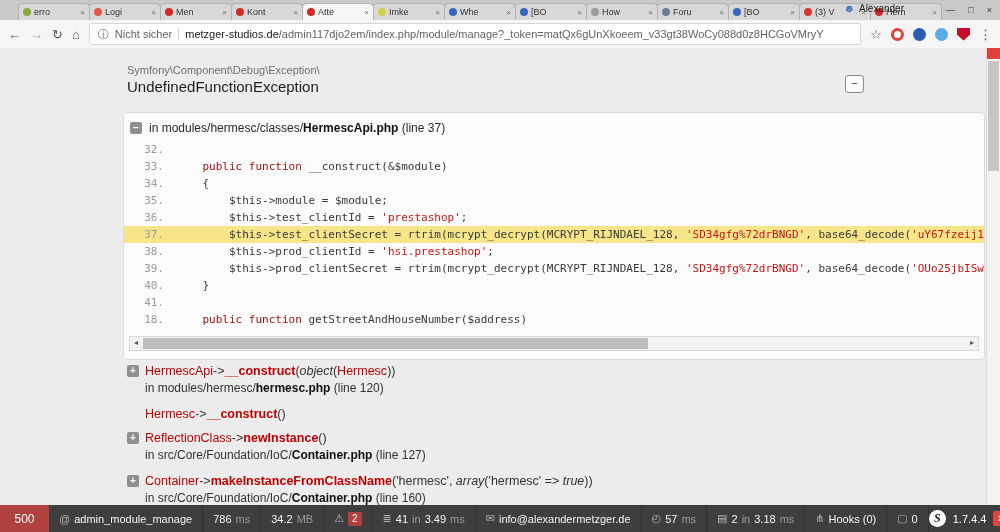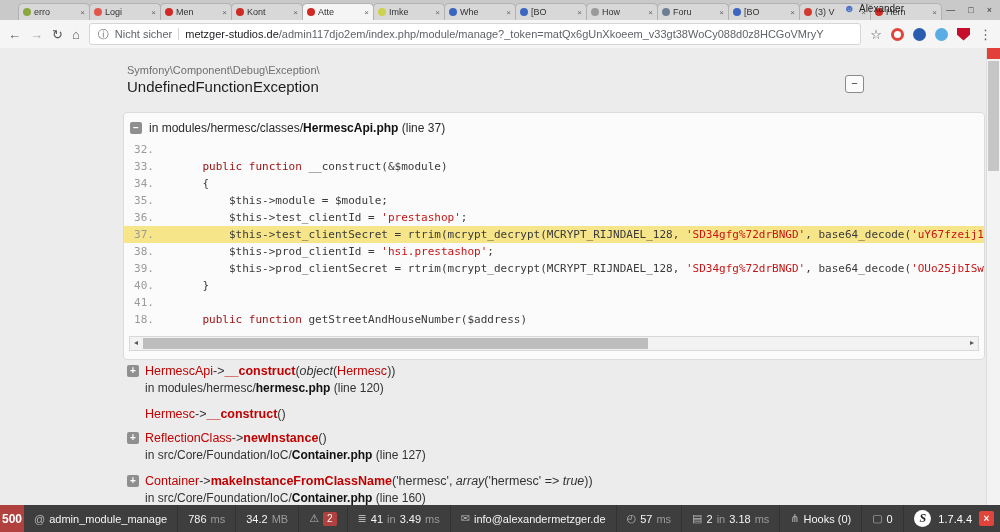--- a/index.html
+++ b/index.html
@@ -43,21 +43,21 @@
   .exc-ns{font-size:11px;color:#6f6f6f}
   .exc-title{font-size:15px;font-weight:normal;color:#1d1d1d;margin-top:2px}
   .collapse-all{position:absolute;left:845px;top:27px;width:17px;height:16px;background:#fbfbfb;border:1px solid #8a8a8a;border-radius:3px;color:#333;font-size:11px;line-height:14px;text-align:center;cursor:pointer}
 
   .card{position:absolute;left:123px;top:64px;width:862px;background:#fbfbfb;border:1px solid #dcdcdc;border-radius:4px;padding:8px 0;box-sizing:border-box}
   .source-line{display:flex;align-items:center;gap:7px;padding:0 10px 6px 6px;font-size:12px;color:#2a2a2a}
   .source-line b{color:#111}
   .sq-toggle{width:12px;height:12px;flex:none;background:#8f8f8f;border-radius:2px;color:#fff;font-size:10px;font-weight:bold;line-height:12px;text-align:center;cursor:pointer}
   .code-block{font-family:"DejaVu Sans Mono",monospace;font-size:11px}
   .code-line{display:flex;height:17px;line-height:17px;overflow:hidden}
-  .lineno{width:40px;flex:none;text-align:center;padding-right:12px;color:#9a9a9a}
+  .lineno{width:40px;flex:none;text-align:right;padding-right:12px;color:#9a9a9a}
   .code-text{white-space:pre;flex:1;overflow:hidden}
   .code-line.hl{background:#f7e58a}
   .tok-k{color:#9c0d0d}
   .tok-d{color:#3a3a3a}
   .tok-s{color:#c81414}
   .hscroll{position:relative;height:13px;margin:8px 5px 0 5px;background:#f2f2f2;border:1px solid #d8d8d8;cursor:pointer}
   .hs-arrow{position:absolute;top:0;bottom:0;width:12px;font-size:8px;color:#555;text-align:center;line-height:12px}
   .hs-arrow.left{left:0}
   .hs-arrow.right{right:0}
   .hthumb{position:absolute;left:13px;top:1px;bottom:1px;width:505px;background:#bdbdbd}
@@ -74,21 +74,21 @@
   .tk-s{color:#333}
   .trace-loc{margin:3px 0 0 18px;font-size:12px;color:#333}
   .trace-loc b{color:#111}
 
   .vscroll{position:absolute;top:0;right:0;bottom:0;width:13px;background:#f3f3f3;border-left:1px solid #ddd;cursor:pointer}
   .vs-marker{position:absolute;top:0;left:0;right:0;height:11px;background:#e2403a}
   .vthumb{position:absolute;top:13px;left:1px;right:1px;height:110px;background:#c6c6c6}
 
   
   .sf-toolbar{position:absolute;left:0;right:0;bottom:0;height:27px;background:#3e3e3e;display:flex;align-items:stretch;font-size:11px;color:#e8e8e8}
-  .sf-status{width:24px;background:#b0413e;color:#fff;font-weight:bold;font-size:12px;display:flex;align-items:center;justify-content:center;flex:none;cursor:pointer}
+  .sf-status{width:49px;background:#b0413e;color:#fff;font-weight:normal;font-size:12px;display:flex;align-items:center;justify-content:center;flex:none;cursor:pointer}
   .sf-items{display:flex;align-items:stretch}
   .sf-item{display:flex;align-items:center;gap:4px;padding:0 10px;border-right:1px solid #333;cursor:pointer;white-space:nowrap}
   .sf-icon{color:#b5b5b5;font-size:11px}
   .sf-val{color:#f5f5f5}
   .sf-dim{color:#9b9b9b}
   .sf-badge{background:#b0413e;color:#fff;font-size:10px;line-height:14px;padding:0 4px;border-radius:2px}
   .sf-right{margin-left:auto;display:flex;align-items:center;gap:7px;padding-right:6px}
   .sf-logo{width:17px;height:17px;border-radius:50%;background:#fff;color:#222;font-family:"Liberation Serif",serif;font-style:italic;font-weight:bold;font-size:12px;line-height:17px;text-align:center}
   .sf-version{color:#fff}
   .sf-close{width:15px;height:15px;background:#e0443a;border-radius:2px;color:#fff;font-size:10px;line-height:15px;text-align:center;font-weight:bold;cursor:pointer}

